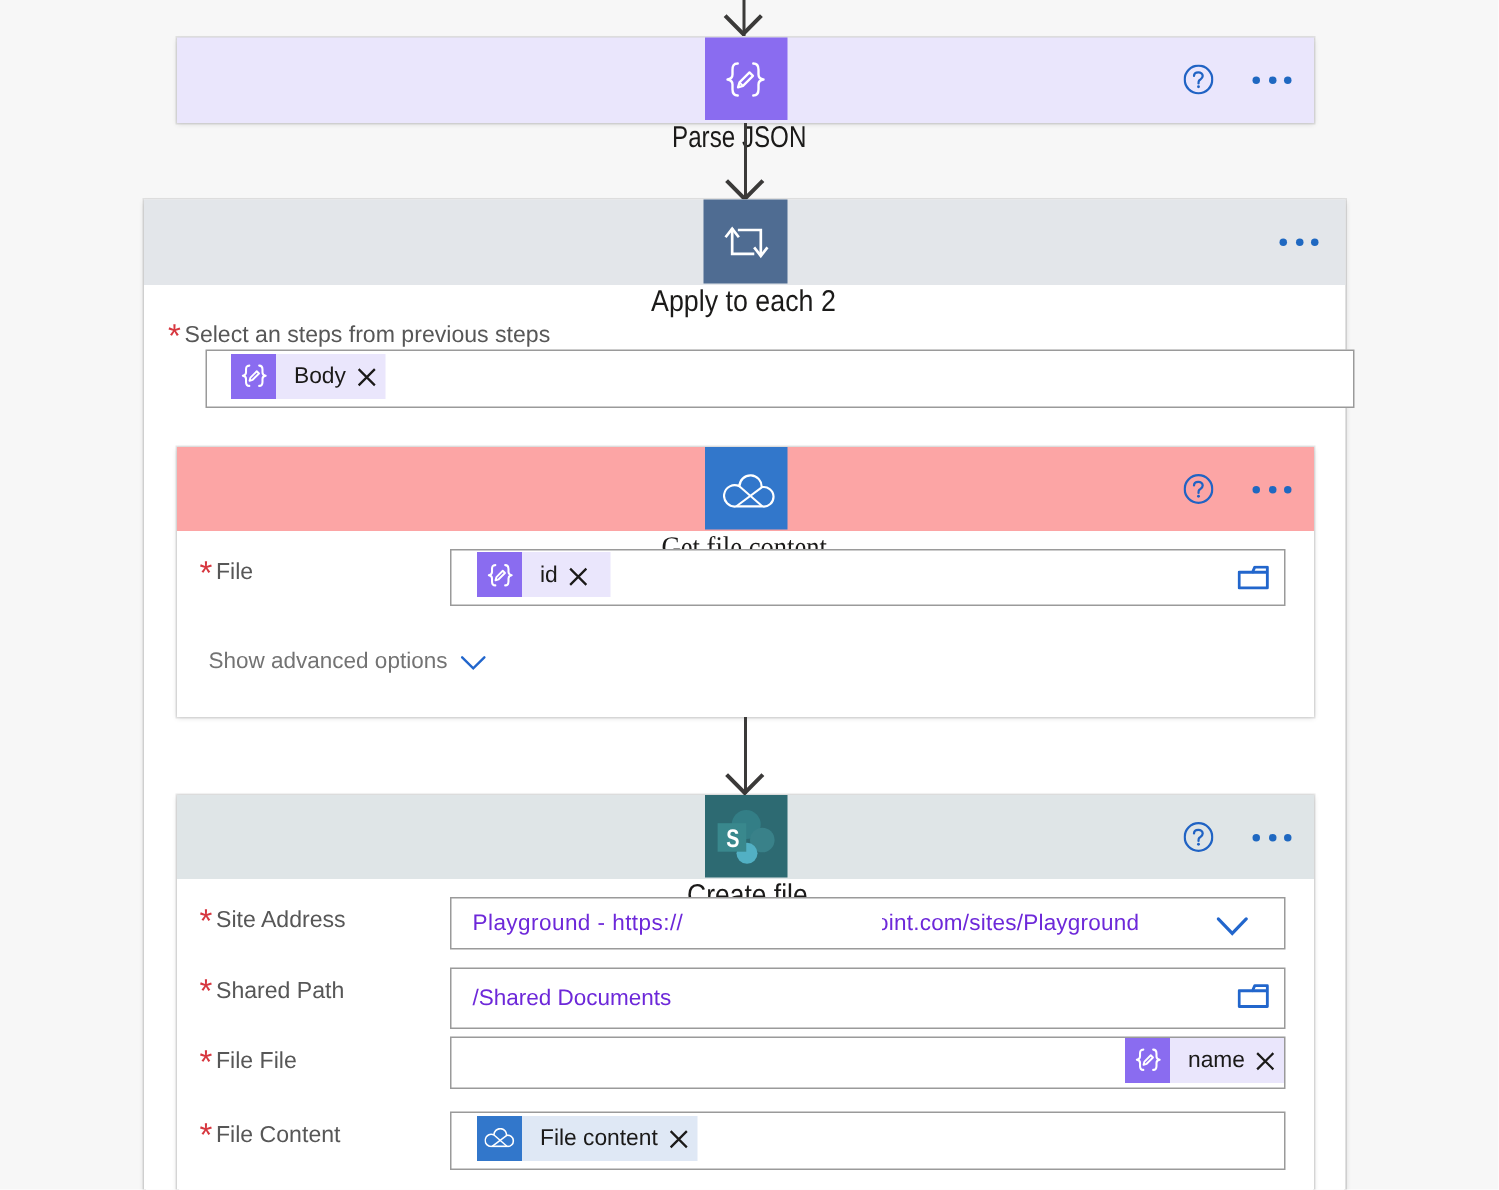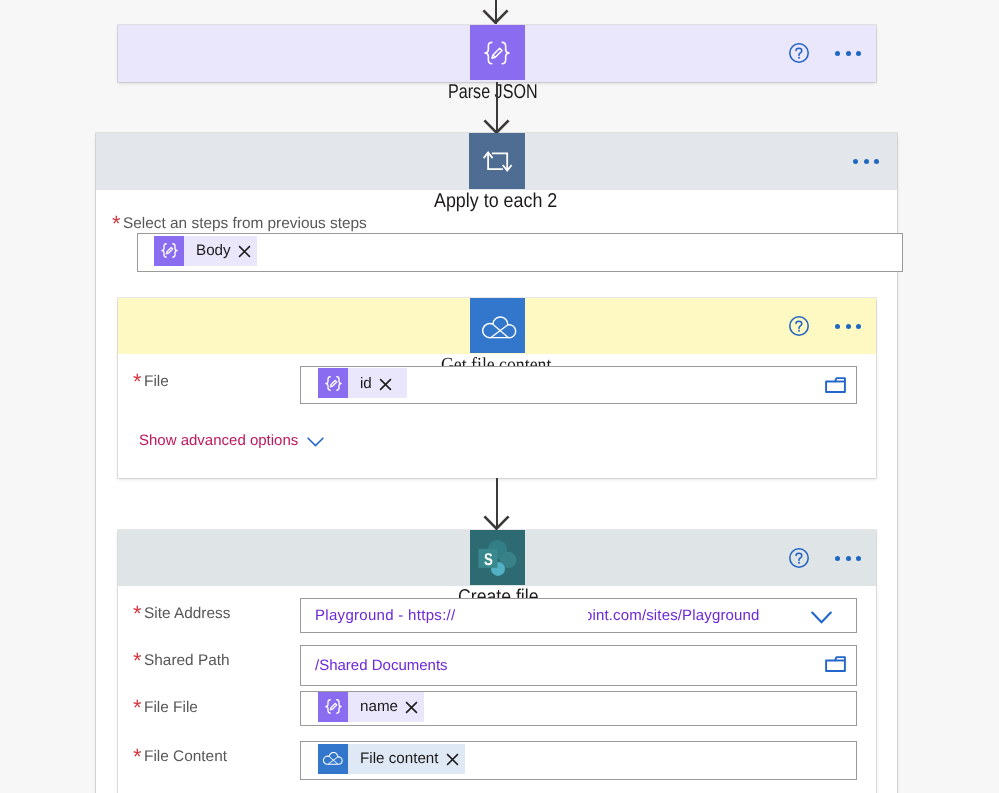--- a/index.html
+++ b/index.html
@@ -32,21 +32,21 @@
        display:flex;align-items:center;}
   .inp-text{font-size:15px;color:#6d28d9;margin-left:14px;white-space:nowrap;}
 
   
   .chip{display:flex;align-items:center;height:30px;position:relative;top:-2px;min-width:89px;}
   .chip-ico{width:30px;height:30px;display:flex;align-items:center;justify-content:center;flex:0 0 30px;}
   .chip-body{height:30px;display:flex;align-items:center;padding:0 6px 0 12px;flex:1 1 auto;}
   .chip-label{font-size:15.2px;color:#1b1a19;display:inline-block;}
   .chip-x{margin-left:7px;display:block;flex:0 0 auto;position:relative;top:1px;}
 
-  .link{font-size:15px;color:#be185d;}
+  .link{font-size:15px;color:#737373;}
 </style>
 </head>
 <body>
 
 <div class="conn" style="left:482px;top:-17px;height:41px;">
   <div class="stem" style="height:41px;"></div>
   <svg class="head" style="top:26px;" viewBox="0 0 27 15">
     <path d="M1.4 1.4 L13.5 13.6 L25.6 1.4" fill="none" stroke="#3b3a39" stroke-width="2.7"></path>
   </svg>
 </div>
@@ -121,21 +121,21 @@
     <div class="chip-body" style="background:#eae6fc;">
       <span class="chip-label">Body</span>
       <svg class="chip-x" width="13" height="13" viewBox="0 0 13 13">
         <path d="M1.1 1.1 L11.9 11.9 M11.9 1.1 L1.1 11.9" stroke="#1b1a19" stroke-width="1.5"></path>
       </svg>
     </div>
   </div>
 </div>
 
 <div class="card" style="left:118px;top:298px;width:758px;height:180px;">
-  <div class="card-head" style="background:#fef9c3;font-family:Liberation Serif, serif;">
+  <div class="card-head" style="background:#fca5a5;font-family:Liberation Serif, serif;">
     <div class="card-icon" style="background:#3277cb;">
       <svg width="35" height="23.8" viewBox="0.5 1.2 34.5 23.1" style="display:block;position:relative;left:2px;top:2px;">
         <path d="M9.17 22.33 A7.0 7.0 0 1 1 11.30 9.12 A7.3 7.3 0 1 1 25.88 9.76 A6.4 6.4 0 1 1 26.41 22.34 Z" fill="none" stroke="#fff" stroke-width="1.42" stroke-linejoin="round"></path>
         <path d="M11.45 9.30 L26.30 22.25" fill="none" stroke="#fff" stroke-width="1.32"></path>
         <path d="M25.75 9.95 L9.30 22.25" fill="none" stroke="#fff" stroke-width="1.32"></path>
       </svg>
     </div>
     <div class="card-title" style="transform:scaleX(0.887)">Get file content</div>
     <div class="head-actions">
       <svg class="help" viewBox="0 0 20 20">
@@ -240,21 +240,21 @@
   <svg width="21" height="16" viewBox="0 0 21 16" style="position:absolute;right:10px;top:10px;">
     <path d="M1.1 15.0 L1.1 4.5 L10.0 4.5 L11.5 1.1 L19.9 1.1 L19.9 15.0 Z" fill="none" stroke="#2266cc" stroke-width="1.9" stroke-linejoin="round"></path>
     <path d="M10.0 4.5 L19.9 4.5" fill="none" stroke="#2266cc" stroke-width="1.9"></path>
   </svg>
 </div>
 
 <div class="abs lblrow" style="left:133px;top:699px;">
   <span class="req">*</span>
   <span class="lbl">File File</span>
 </div>
-<div class="inp" style="left:300px;top:691px;width:557px;height:35px;">
+<div class="inp" style="left:300px;top:691px;width:557px;height:35px;justify-content:flex-end;">
   <div class="chip" style="margin-left:17px;">
     <div class="chip-ico" style="background:#8a6cf0;">
       <svg width="19" height="19" viewBox="0 0 36 36">
         <path d="M11.8 5.2 C8.2 5.2 7.6 7.4 7.6 10.2 L7.6 14.0 C7.6 16.6 6.2 17.6 3.6 18.0 C6.2 18.4 7.6 19.4 7.6 22.0 L7.6 25.8 C7.6 28.6 8.2 30.8 11.8 30.8" fill="none" stroke="#fff" stroke-width="2.6" stroke-linecap="round" stroke-linejoin="round"></path>
         <path d="M24.2 5.2 C27.8 5.2 28.4 7.4 28.4 10.2 L28.4 14.0 C28.4 16.6 29.8 17.6 32.4 18.0 C29.8 18.4 28.4 19.4 28.4 22.0 L28.4 25.8 C28.4 28.6 27.8 30.8 24.2 30.8" fill="none" stroke="#fff" stroke-width="2.6" stroke-linecap="round" stroke-linejoin="round"></path>
         <path d="M21.2 12.3 L13.2 20.3 L12.0 24.3 L16.0 23.1 L24.0 15.1 Z" fill="none" stroke="#fff" stroke-width="2.4" stroke-linejoin="round"></path>
       </svg>
     </div>
     <div class="chip-body" style="background:#eae6fc;">
       <span class="chip-label">name</span>

